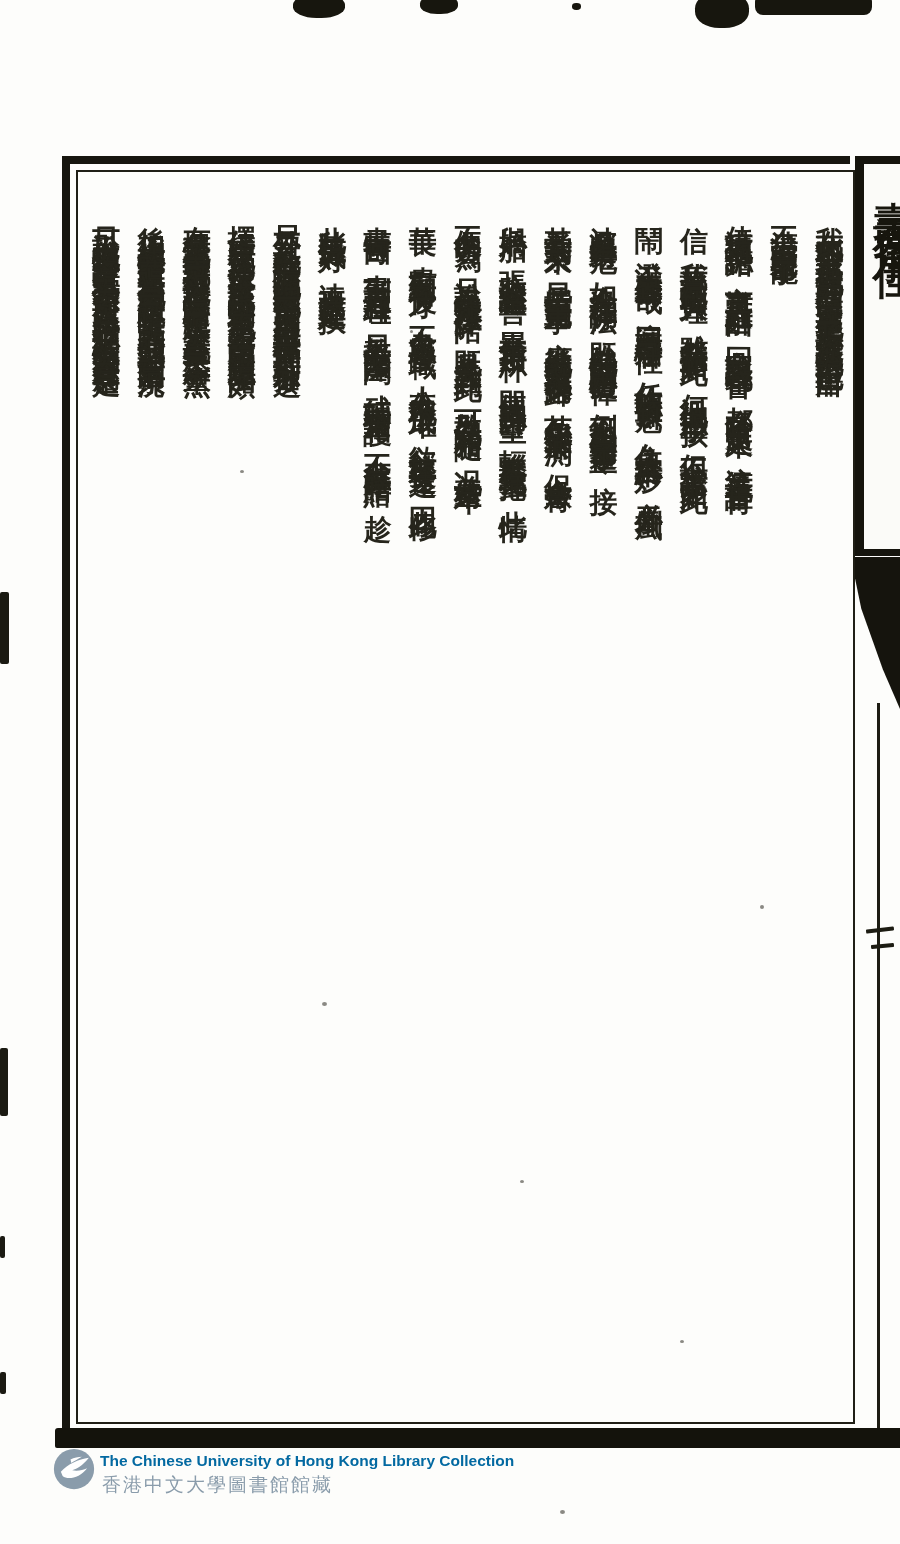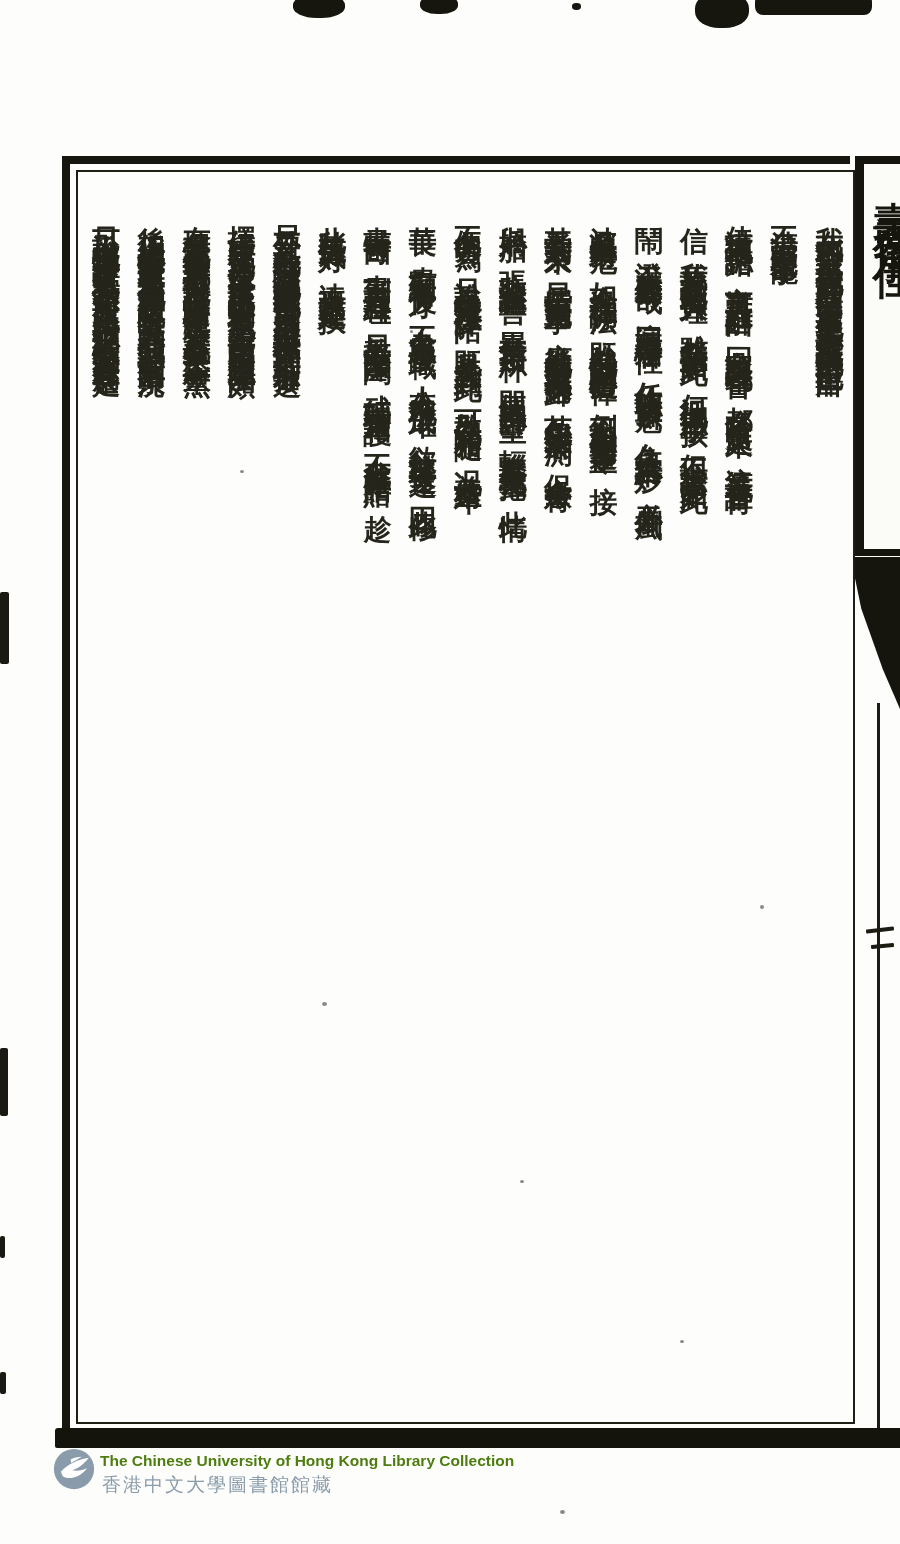--- a/index.html
+++ b/index.html
@@ -56,21 +56,21 @@
   }
   #fold-line{position:absolute;left:877px;top:703px;width:3px;height:725px;background:#1d1c13;}
   .fold-mark{position:absolute;background:#1d1c13;border-radius:1px;}
 
   
   #watermark{position:absolute;left:53px;top:1446px;}
   #wm-logo{position:absolute;left:0;top:2px;width:42px;height:42px;}
   #wm-en{
     position:absolute;left:47px;top:6px;width:600px;white-space:nowrap;
     font-family:"Liberation Sans","DejaVu Sans",sans-serif;
-    font-size:15.5px;font-weight:bold;color:#4d7c0f;
+    font-size:15.5px;font-weight:bold;color:#0369a1;
   }
   #wm-zh{
     position:absolute;left:49px;top:26px;width:400px;white-space:nowrap;
     font-family:Liberation Sans, sans-serif;
     font-size:19px;color:#8a9cab;letter-spacing:2px;
   }
 </style>
 </head>
 <body>
 

